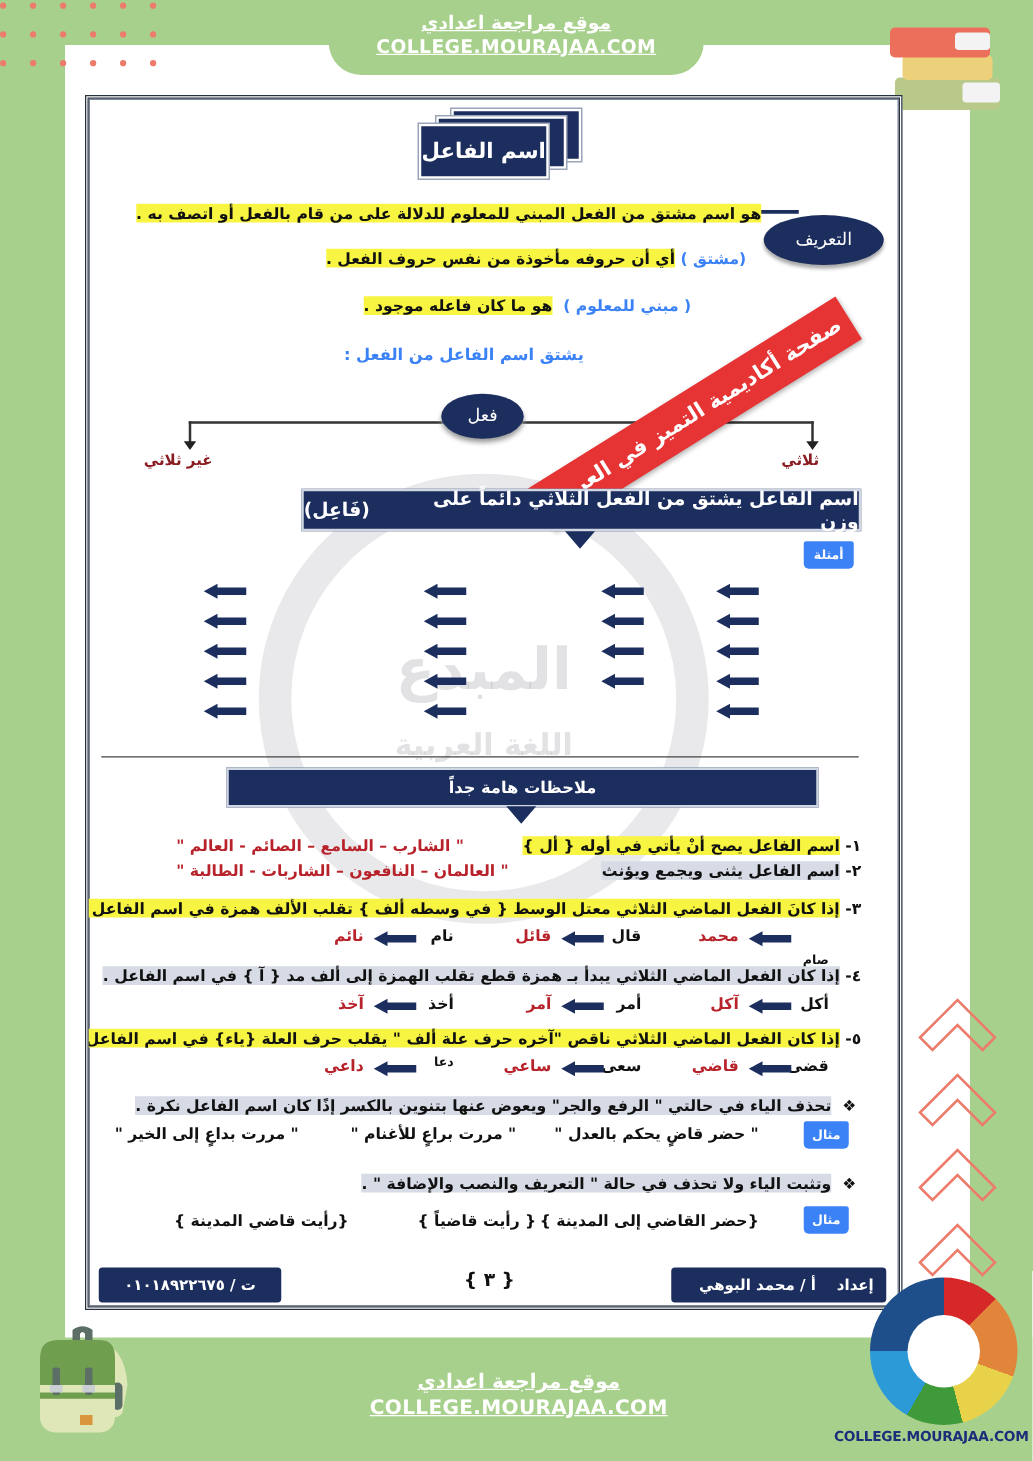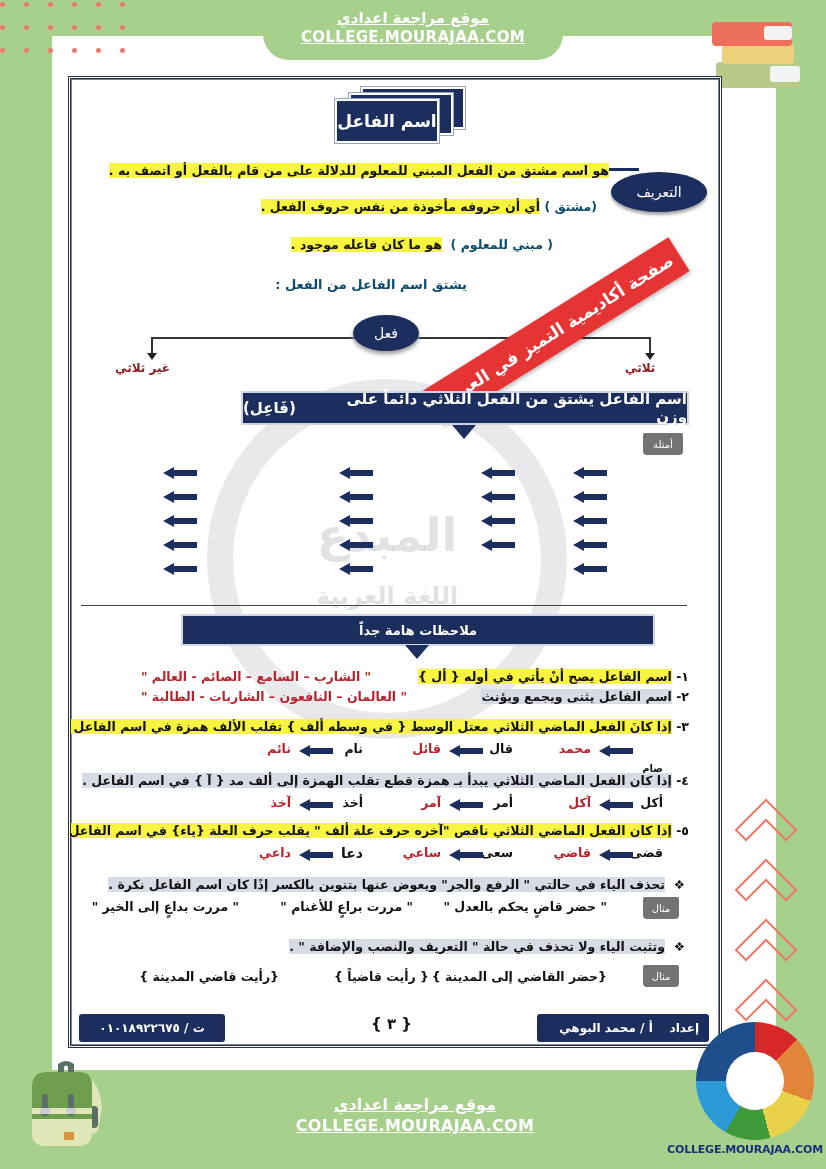--- a/index.html
+++ b/index.html
@@ -60,21 +60,21 @@
     position: absolute; left: 540px; top: 93px; width: 96px; height: 40px; border-radius: 50%;
     background: #1c2e5e; color: #fff; font-size: 14px; display: flex; align-items: center; justify-content: center;
     box-shadow: 0 3px 3px #aaa;
   }
   .def-bubble::before { content: ""; position: absolute; right: 68px; top: -4px; width: 42px; height: 3px; background: #1c2e5e; }
 
   .line { position: absolute; font-size: 12.5px; font-weight: bold; white-space: nowrap; direction: rtl; }
   .hl { background: #f7f542; }
   .hl-gray { background: #d7dbe6; }
   .red { color: #b8232b; }
-  .maroon { color: #0c4a6e; }
+  .maroon { color: #3b82f6; }
 
   
   #ribbon {
     position: absolute; left: 340px; top: 232px; width: 290px; height: 40px; background: #e63333;
     color: #fff; font-size: 17px; font-weight: bold; text-align: center; line-height: 40px;
     transform: rotate(-32deg); transform-origin: center; direction: rtl;
     box-shadow: 0 2px 4px rgba(0,0,0,0.3);
   }
 
   
@@ -88,21 +88,21 @@
   }
   .branch-label { position: absolute; top: 282px; font-size: 12px; font-weight: bold; color: #8a1c22; }
 
   .navy-bar {
     position: absolute; background: #1c2e5e; color: #fff; font-weight: bold; direction: rtl;
     display: flex; align-items: center; justify-content: center; border: 2px solid #d0d6e2;
   }
   .bar-arrow { position: absolute; width: 0; height: 0; border-left: 12px solid transparent; border-right: 12px solid transparent; border-top: 14px solid #1c2e5e; }
 
   .flag {
-    position: absolute; background: #737373; color: #fff; font-size: 10px; font-weight: normal;
+    position: absolute; background: #3b82f6; color: #fff; font-size: 10px; font-weight: bold;
     display: flex; align-items: center; justify-content: center; border-radius: 2px 2px 4px 4px;
   }
 
   
   .ex-row { position: absolute; left: 0; width: 610px; height: 20px; font-size: 12.5px; font-weight: bold; }
   .ex-cell { position: absolute; white-space: nowrap; direction: rtl; }
   .arrow-l {
     position: absolute; width: 34px; height: 12px;
   }
   .arrow-l .shaft { position: absolute; right: 0; top: 3px; width: 24px; height: 6px; background: #1c2e5e; }
@@ -368,21 +368,21 @@
         <div class="shaft"></div>
         <div class="head"></div>
       </div>
       <div class="ex-cell red" style="right: 128px; top: 766px; font-size: 12.5px; font-weight: bold;">قاضي</div>
       <div class="ex-cell" style="right: 206px; top: 766px; font-size: 12.5px; font-weight: bold;">سعى</div>
       <div class="arrow-l" style="left: 378px; top: 770px;">
         <div class="shaft"></div>
         <div class="head"></div>
       </div>
       <div class="ex-cell red" style="right: 278px; top: 766px; font-size: 12.5px; font-weight: bold;">ساعي</div>
-      <div class="ex-cell" style="right: 356px; top: 766px; font-size: 14px; font-weight: bold;">دعا</div>
+      <div class="ex-cell" style="right: 356px; top: 766px; font-size: 10px; font-weight: bold;">دعا</div>
       <div class="arrow-l" style="left: 228px; top: 770px;">
         <div class="shaft"></div>
         <div class="head"></div>
       </div>
       <div class="ex-cell red" style="right: 428px; top: 766px; font-size: 12.5px; font-weight: bold;">داعي</div>
     </div>
 
   <div class="line" style="right:34px;top:798px;">
     <span>❖</span>&nbsp;&nbsp;<span class="hl-gray">تحذف الياء في حالتي " الرفع والجر" ويعوض عنها بتنوين بالكسر إذًا كان اسم الفاعل نكرة .</span>
   </div>

